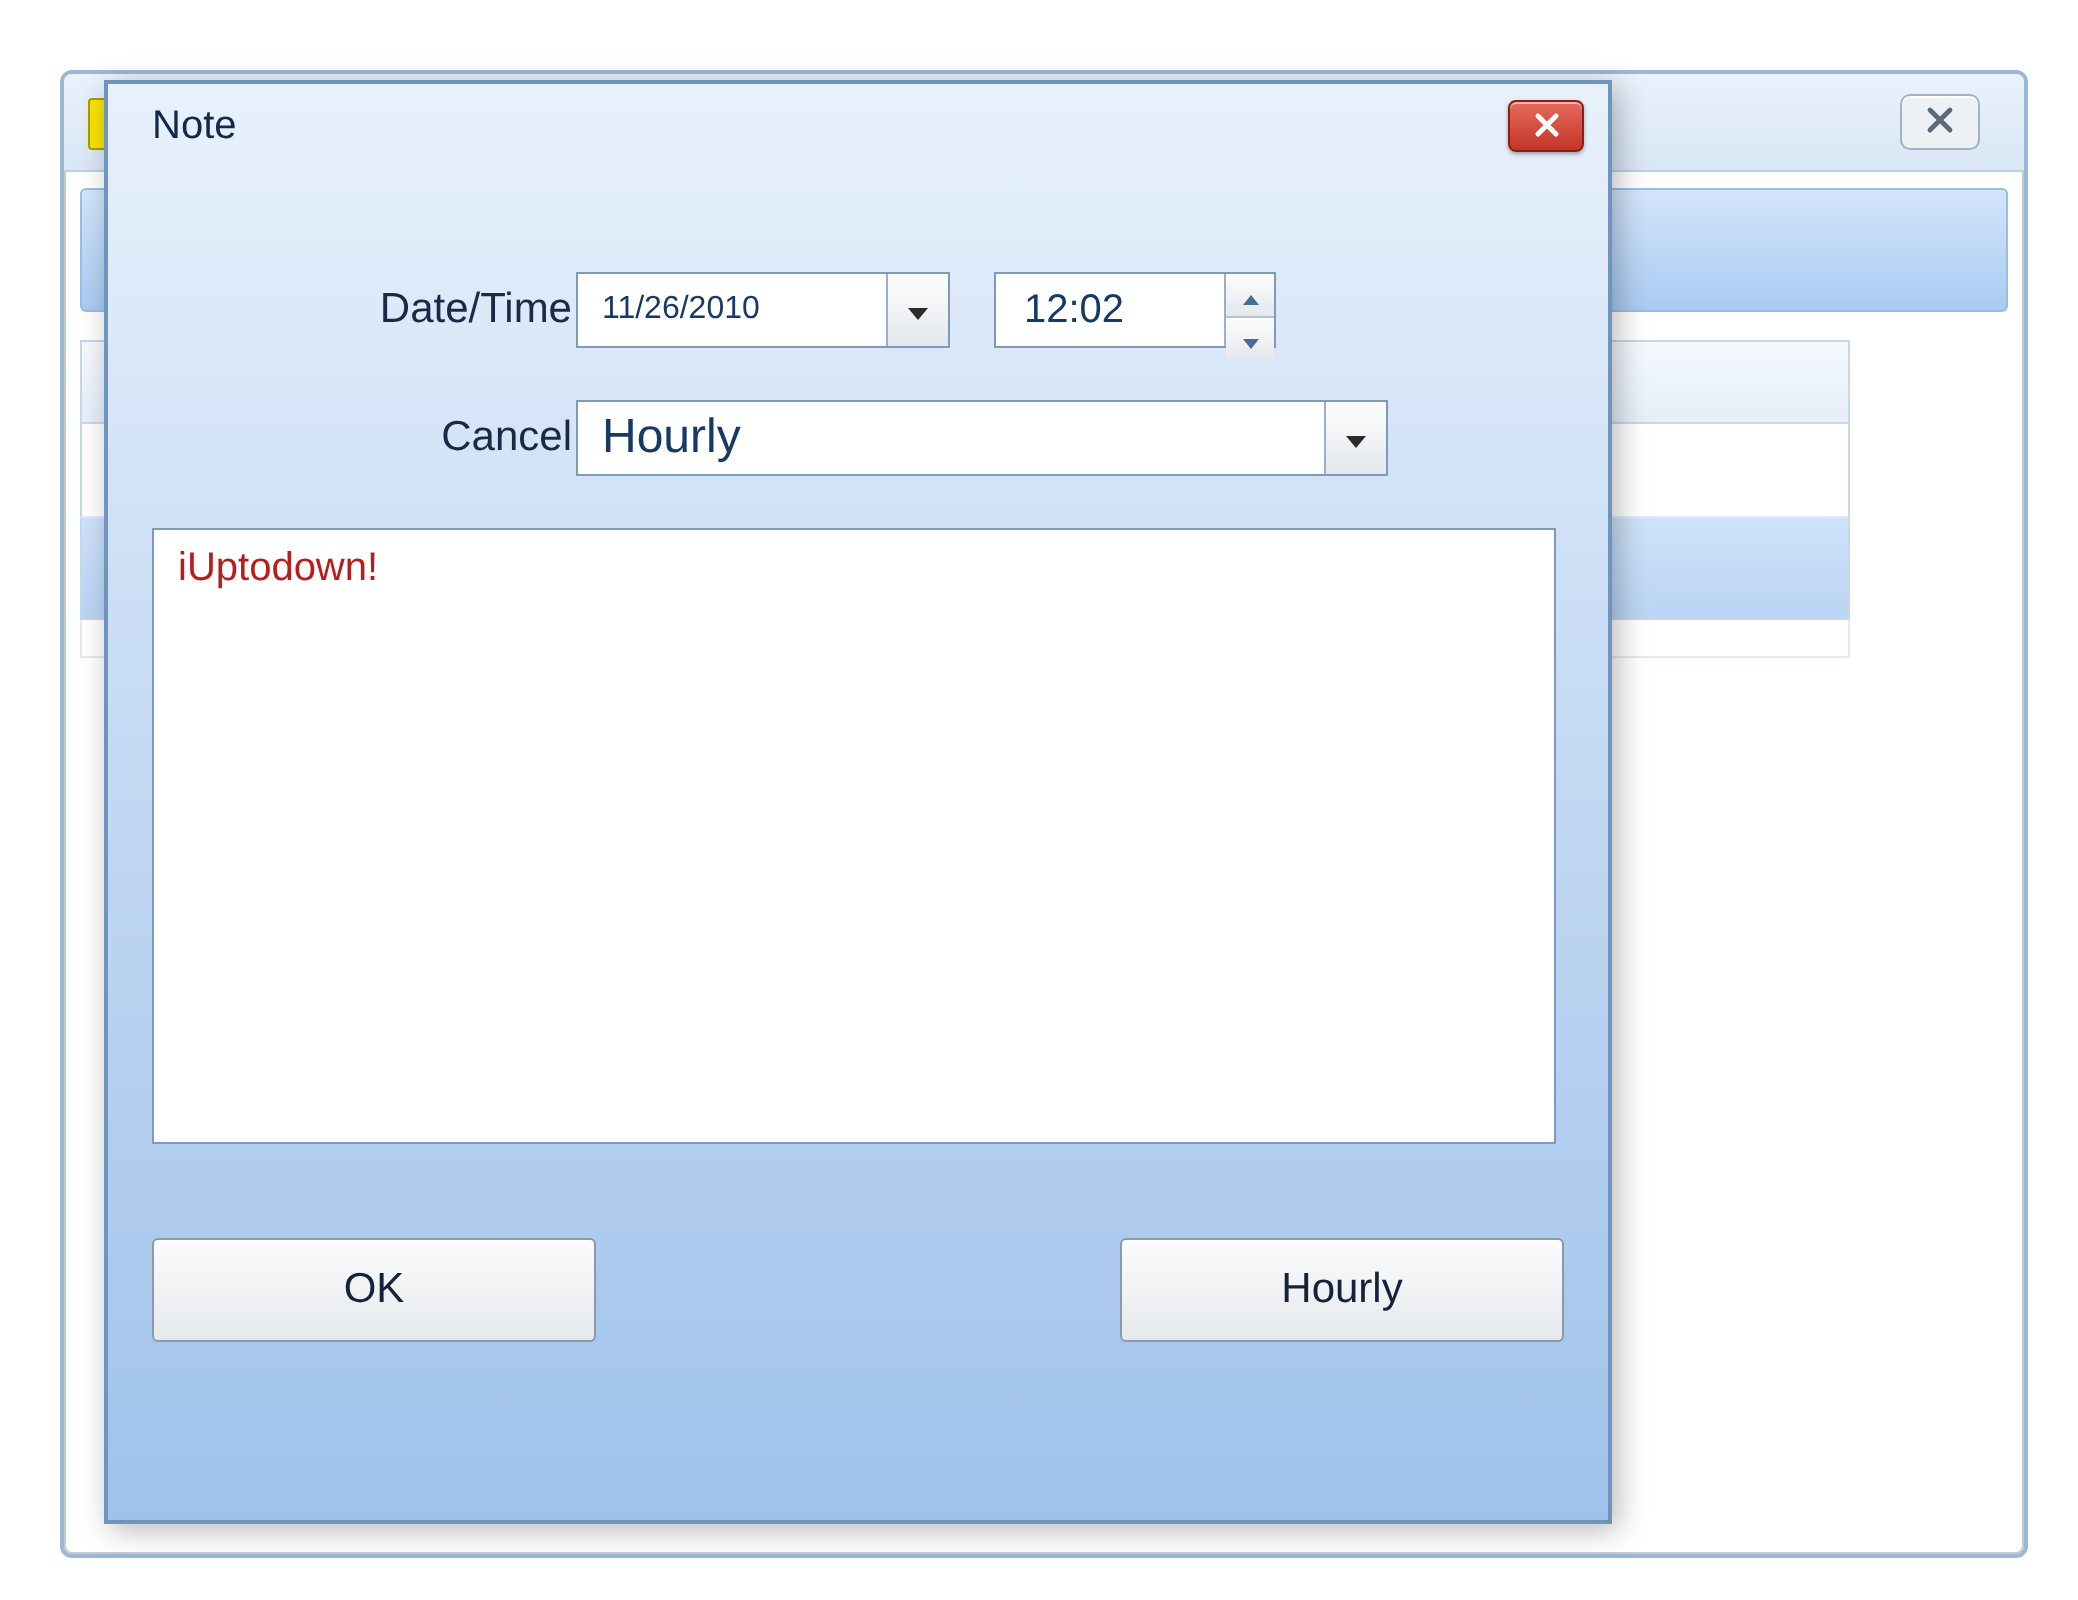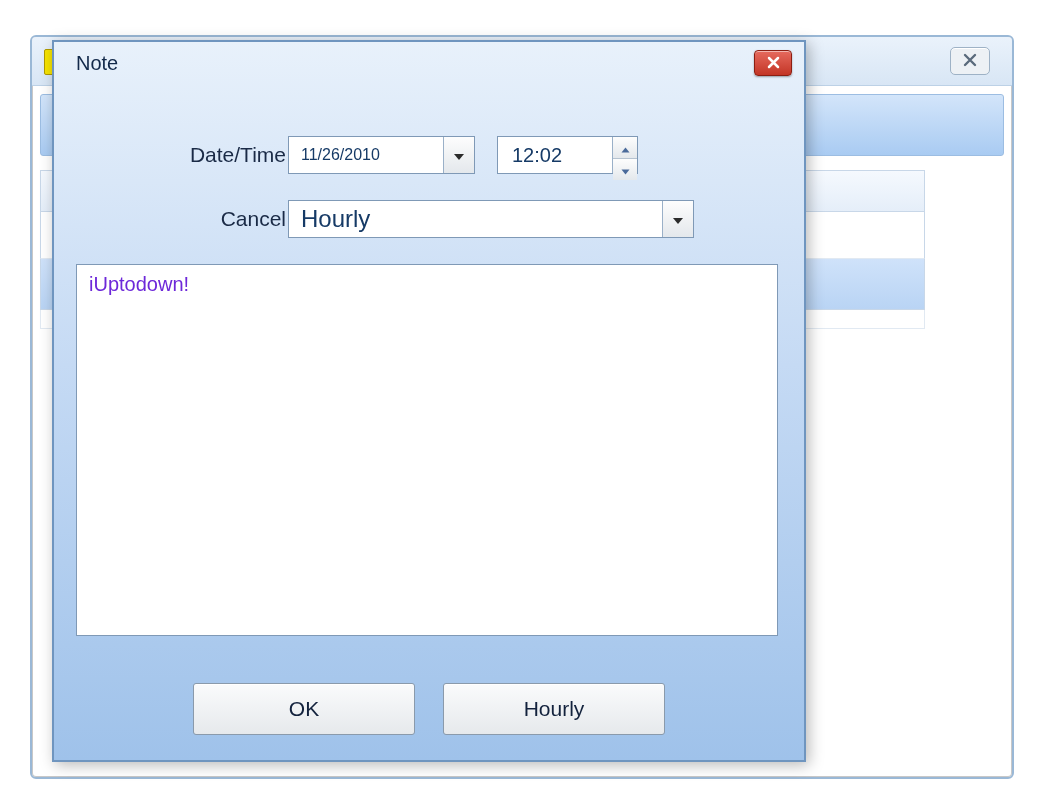--- a/index.html
+++ b/index.html
@@ -229,36 +229,36 @@
     padding: 0 12px;
     display: flex;
     align-items: center;
     font-size: 24px;
     color: #163a66;
   }
 
   
   .note-box {
     width: 702px;
-    height: 372px;
+    height: 308px;
     background: #ffffff;
     border: 1px solid #7f99b6;
     padding: 8px 12px;
     box-sizing: border-box;
     font-size: 20px;
-    color: #6d28d9;
+    color: #b91c1c;
     resize: none;
     outline: none;
     font-family: inherit;
   }
 
   
   .btn-row {
     display: flex;
-    justify-content: center;
+    justify-content: space-between;
     gap: 28px;
     margin-top: 42px;
   }
   .push-btn {
     width: 220px;
     height: 50px;
     background: linear-gradient(#fafbfc, #e6e9ec);
     border: 1px solid #8a9aab;
     border-radius: 3px;
     font-size: 21px;

